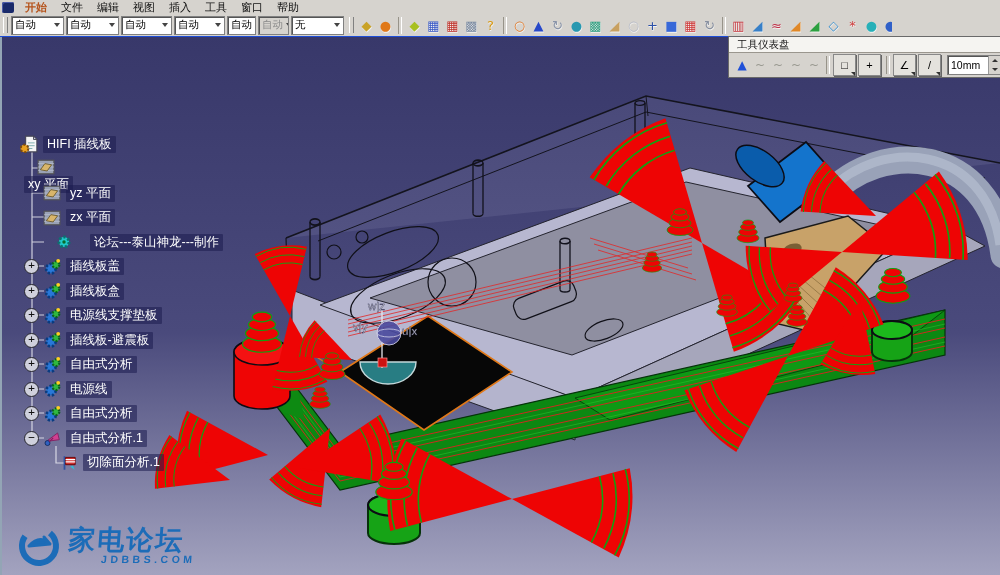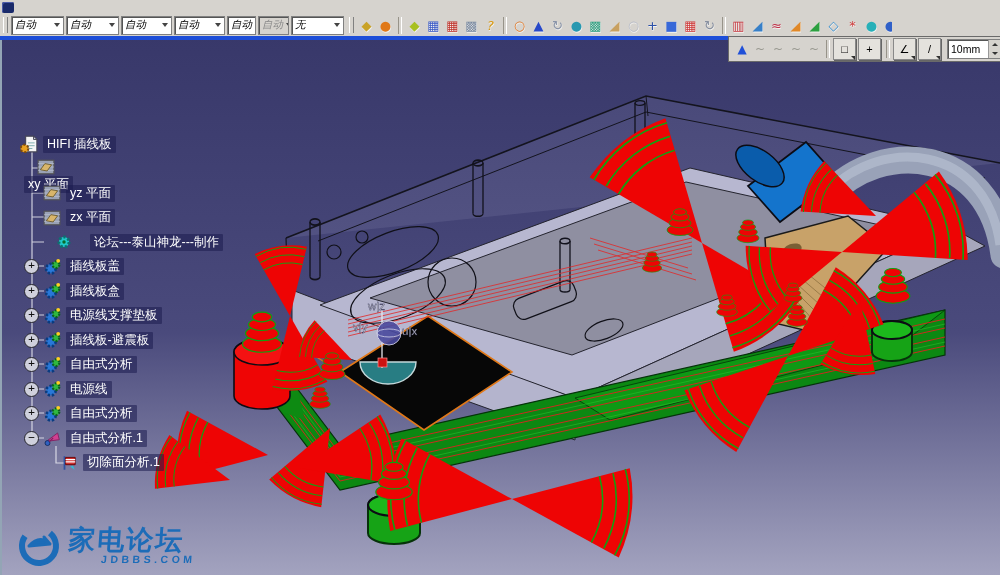--- a/index.html
+++ b/index.html
@@ -7,21 +7,21 @@
        font-family:"Liberation Sans","DejaVu Sans",sans-serif;background:#d6d3ce;}
   
   .menu-bar{position:absolute;left:0;top:0;width:1000px;height:14px;background:#d6d3ce;
             display:flex;align-items:center;font-size:11px;z-index:30;}
   .app-icon{width:12px;height:11px;margin:0 4px 0 2px;background:#1a2a6a;border-radius:2px;
             box-shadow:inset 1px 1px 0 #4a5aa8;}
   .menu-item{padding:0 7px;color:#111;cursor:default;line-height:14px;}
   .menu-item.start{color:#b5521a;font-weight:bold;}
   
   .main-toolbar{position:absolute;left:0;top:14px;width:892px;height:22px;background:#d6d3ce;
-                border-bottom:4px solid #1d4ed8;display:flex;align-items:center;z-index:30;font-style:italic;}
+                border-bottom:1px solid #1d4ed8;display:flex;align-items:center;z-index:30;}
   .thandle{width:3px;height:16px;border-left:1px solid #fff;border-right:1px solid #808080;margin:0 3px;}
   .combo{height:17px;background:#fff;border:1px solid #808080;box-shadow:inset 1px 1px 0 #555;
          display:flex;align-items:center;justify-content:space-between;margin-right:2px;
          font-size:10.5px;padding-left:3px;overflow:hidden;white-space:nowrap;}
   .combo.disabled{background:#d6d3ce;color:#8a8a8a;}
   .combo-arrow{width:0;height:0;border-left:3px solid transparent;border-right:3px solid transparent;
                border-top:4px solid #444;margin:0 3px;flex:none;}
   .ticonbtn{width:19px;height:19px;display:flex;align-items:center;justify-content:center;
             font-size:13px;font-family:"DejaVu Sans",sans-serif;cursor:default;flex:none;
             text-shadow:0.5px 0.5px 0 rgba(255,255,255,.7);}
@@ -229,20 +229,30 @@
       <text x="368" y="310">w|z</text>
       <text x="353" y="331">v|y</text>
       <text x="402" y="335">u|x</text>
     </g>
   </svg>
 
   <div class="frame-left"></div>
 
   <div class="menu-bar">
     <div class="app-icon"></div>
+    <div style="display:flex;">
+        <span class="menu-item start">开始</span>
+        <span class="menu-item">文件</span>
+        <span class="menu-item">编辑</span>
+        <span class="menu-item">视图</span>
+        <span class="menu-item">插入</span>
+        <span class="menu-item">工具</span>
+        <span class="menu-item">窗口</span>
+        <span class="menu-item">帮助</span>
+      </div>
   </div>
 
   <div class="main-toolbar">
     <div class="thandle"></div>
     <div style="display:flex;align-items:center;">
         <div class="combo" style="width: 48px;">
           <span class="combo-val">自动</span>
           <span class="combo-arrow"></span>
         </div>
         <div class="combo" style="width: 48px;">
@@ -306,20 +316,21 @@
         <div class="tsep"></div>
         <div class="ticonbtn" style="color: rgb(200, 176, 32);">Z</div>
         <div class="tsep"></div>
         <div class="ticonbtn" style="color: rgb(40, 168, 168);">●</div>
         <div class="ticonbtn" style="color: rgb(28, 144, 144);">●</div>
         <div class="tsep"></div>
       </div>
   </div>
 
   <div class="dashboard">
+    <div class="dash-title">工具仪表盘</div>
     <div class="dash-row">
       <span style="display:flex;align-items:center;">
           <div class="dicon" style="color: rgb(32, 80, 216);">▲</div>
           <div class="dicon disabled">~</div>
           <div class="dicon disabled">~</div>
           <div class="dicon disabled">~</div>
           <div class="dicon disabled">~</div>
           <div class="dsep"></div>
           <div class="dbtn">□<span class="mtick"></span></div>
           <div class="dbtn">+</div>

